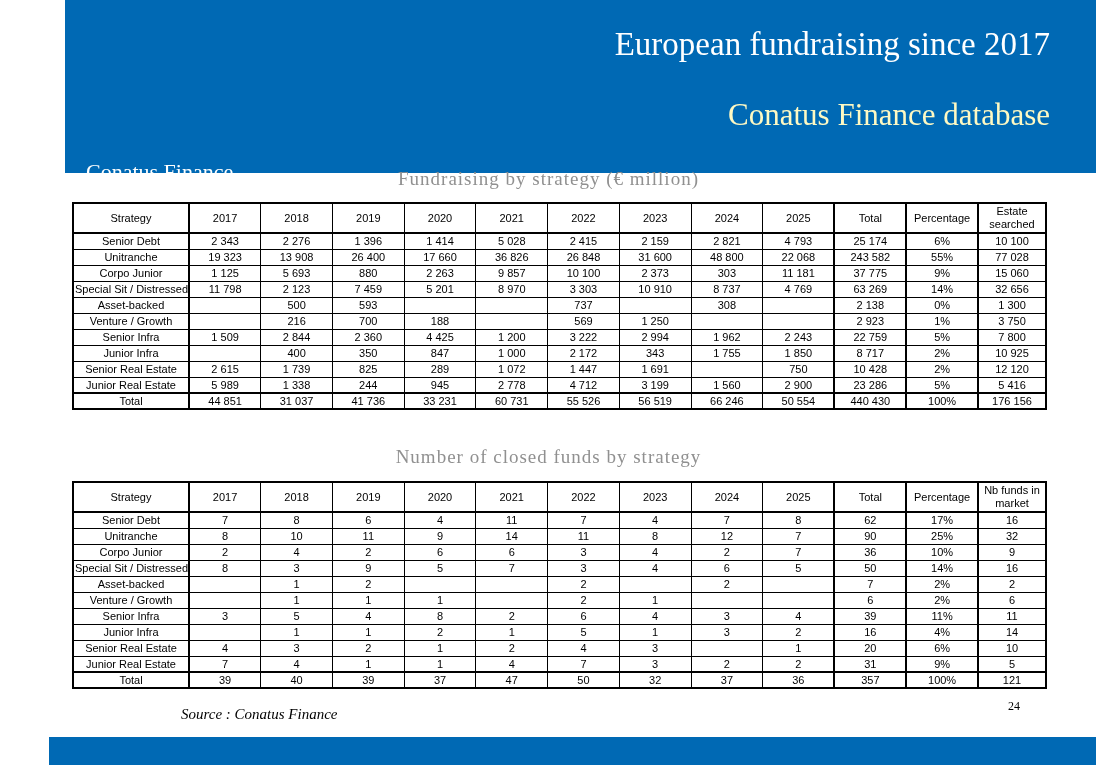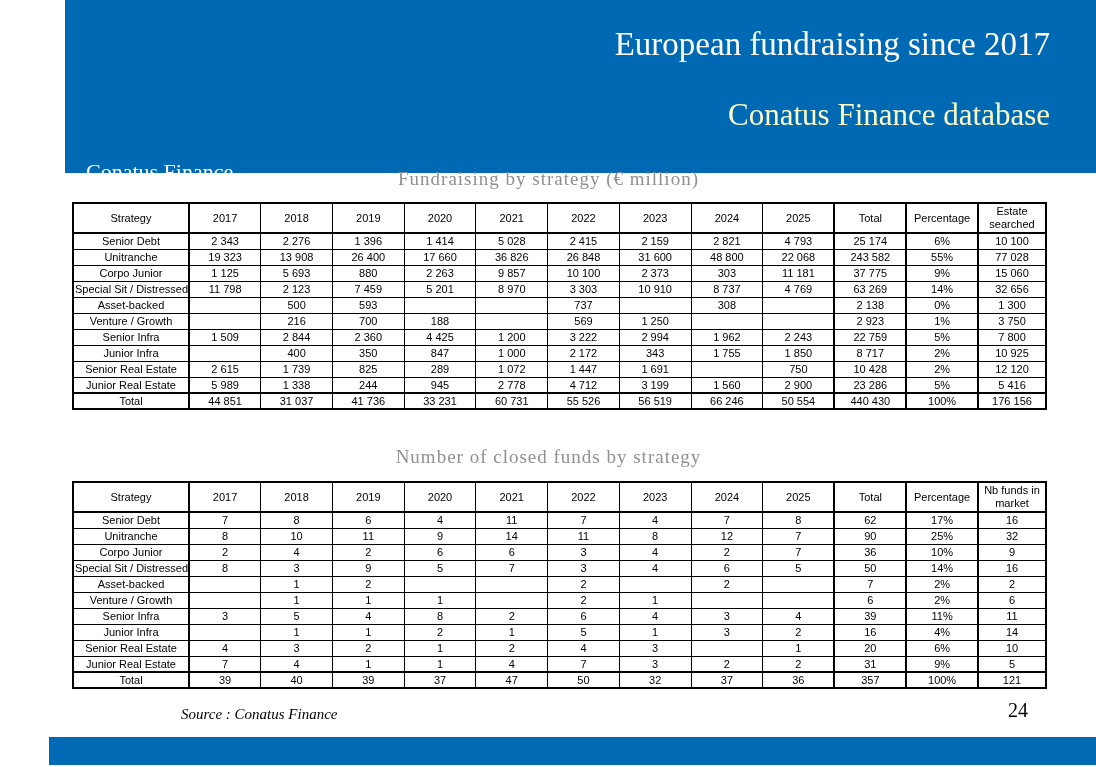--- a/index.html
+++ b/index.html
@@ -64,21 +64,21 @@
   table.data-table tr.total-row td { border-top-width: 2px; }
 
   
   .source-note {
     position: absolute; left: 138px; top: 706px;
     font-family: "Liberation Serif", serif; font-style: italic;
     font-size: 15px; color: #000; margin-left: 43px;
   }
   .page-number {
     position: absolute; left: 1008px; top: 699px;
-    font-family: "Liberation Serif", serif; font-size: 20px; color: #000;
+    font-family: "Liberation Serif", serif; font-size: 12px; color: #000;
   }
   .footer-band {
     position: absolute; left: 49px; top: 737px; width: 1047px; height: 28px;
     background: var(--blue, #0069B4);
   }
 </style>
 </head>
 <body>
 
 <div class="header-band">

